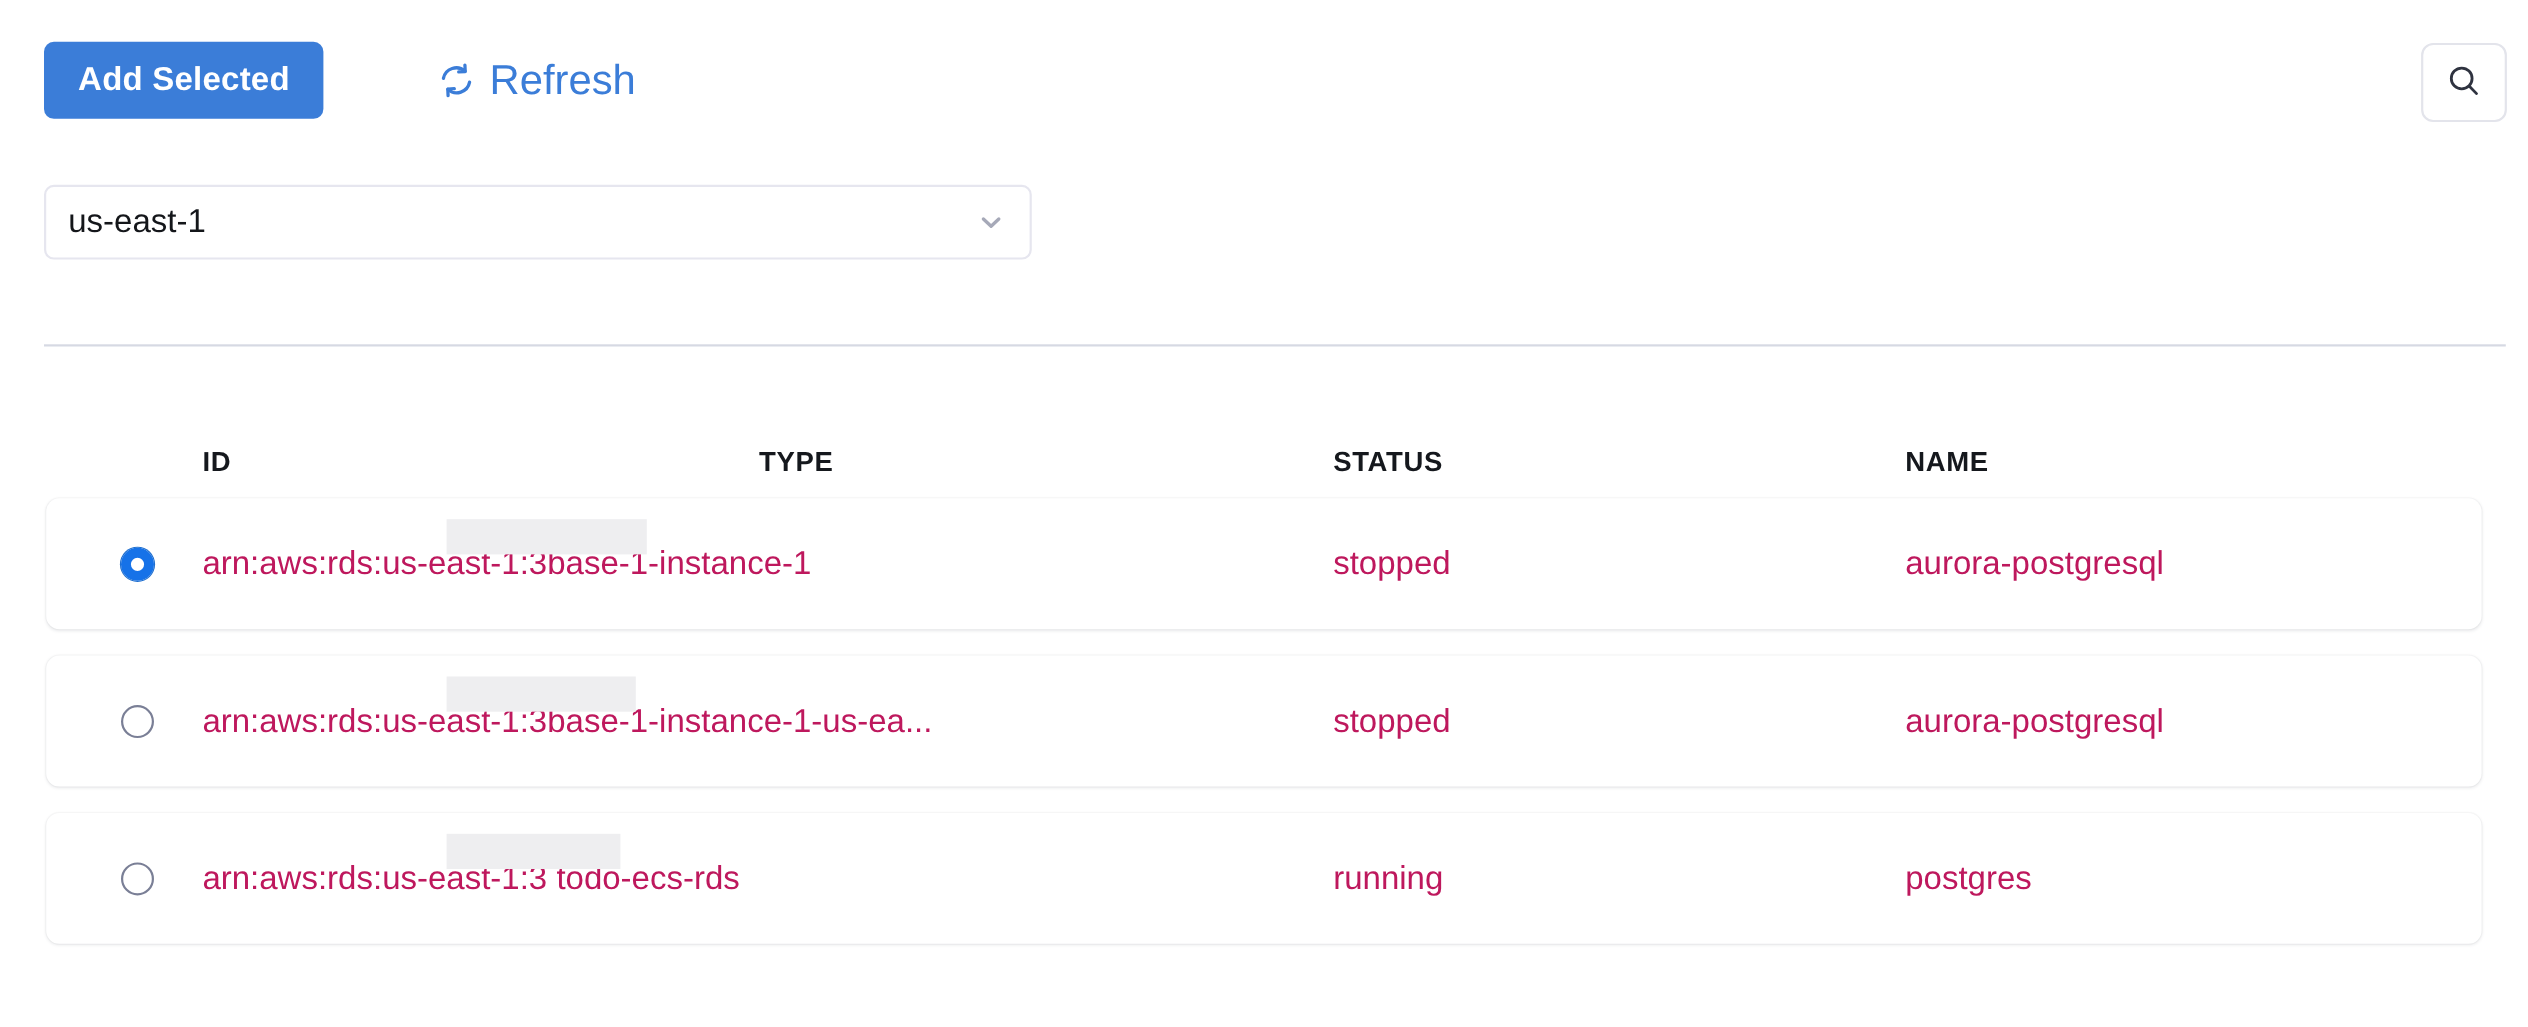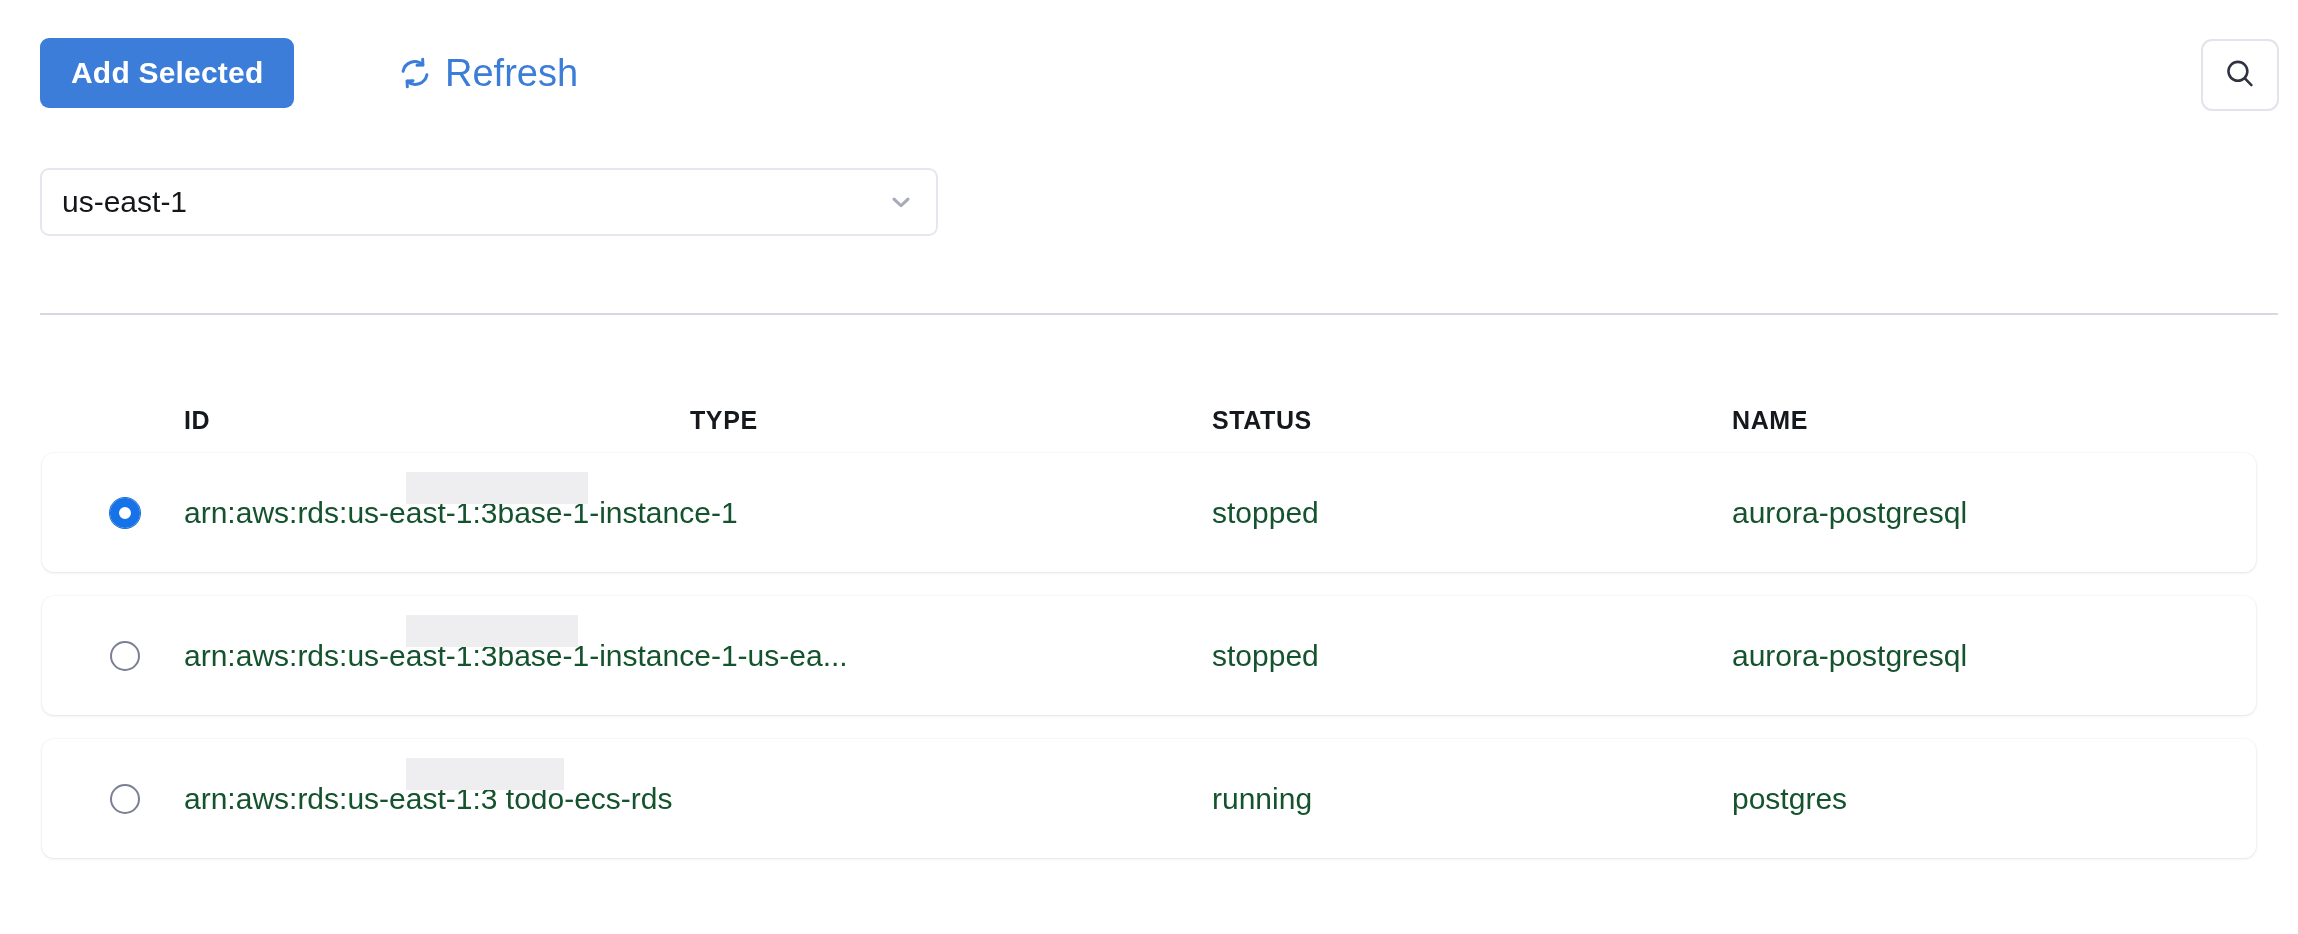--- a/index.html
+++ b/index.html
@@ -172,21 +172,21 @@
     cursor: pointer;
   }
 
   .cell {
     position: absolute;
     top: 0;
     height: 119px;
     display: flex;
     align-items: center;
     font-size: 30px;
-    color: #14532d;
+    color: #be185d;
     white-space: nowrap;
   }
   .cell.col-radio  { left: 48px;  width: 70px; justify-content: center; }
   .cell.col-id     { left: 142px; }
   .cell.col-status { left: 1170px; }
   .cell.col-type   { left: 1690px; }
 
   
   .radio {
     width: 30px;

